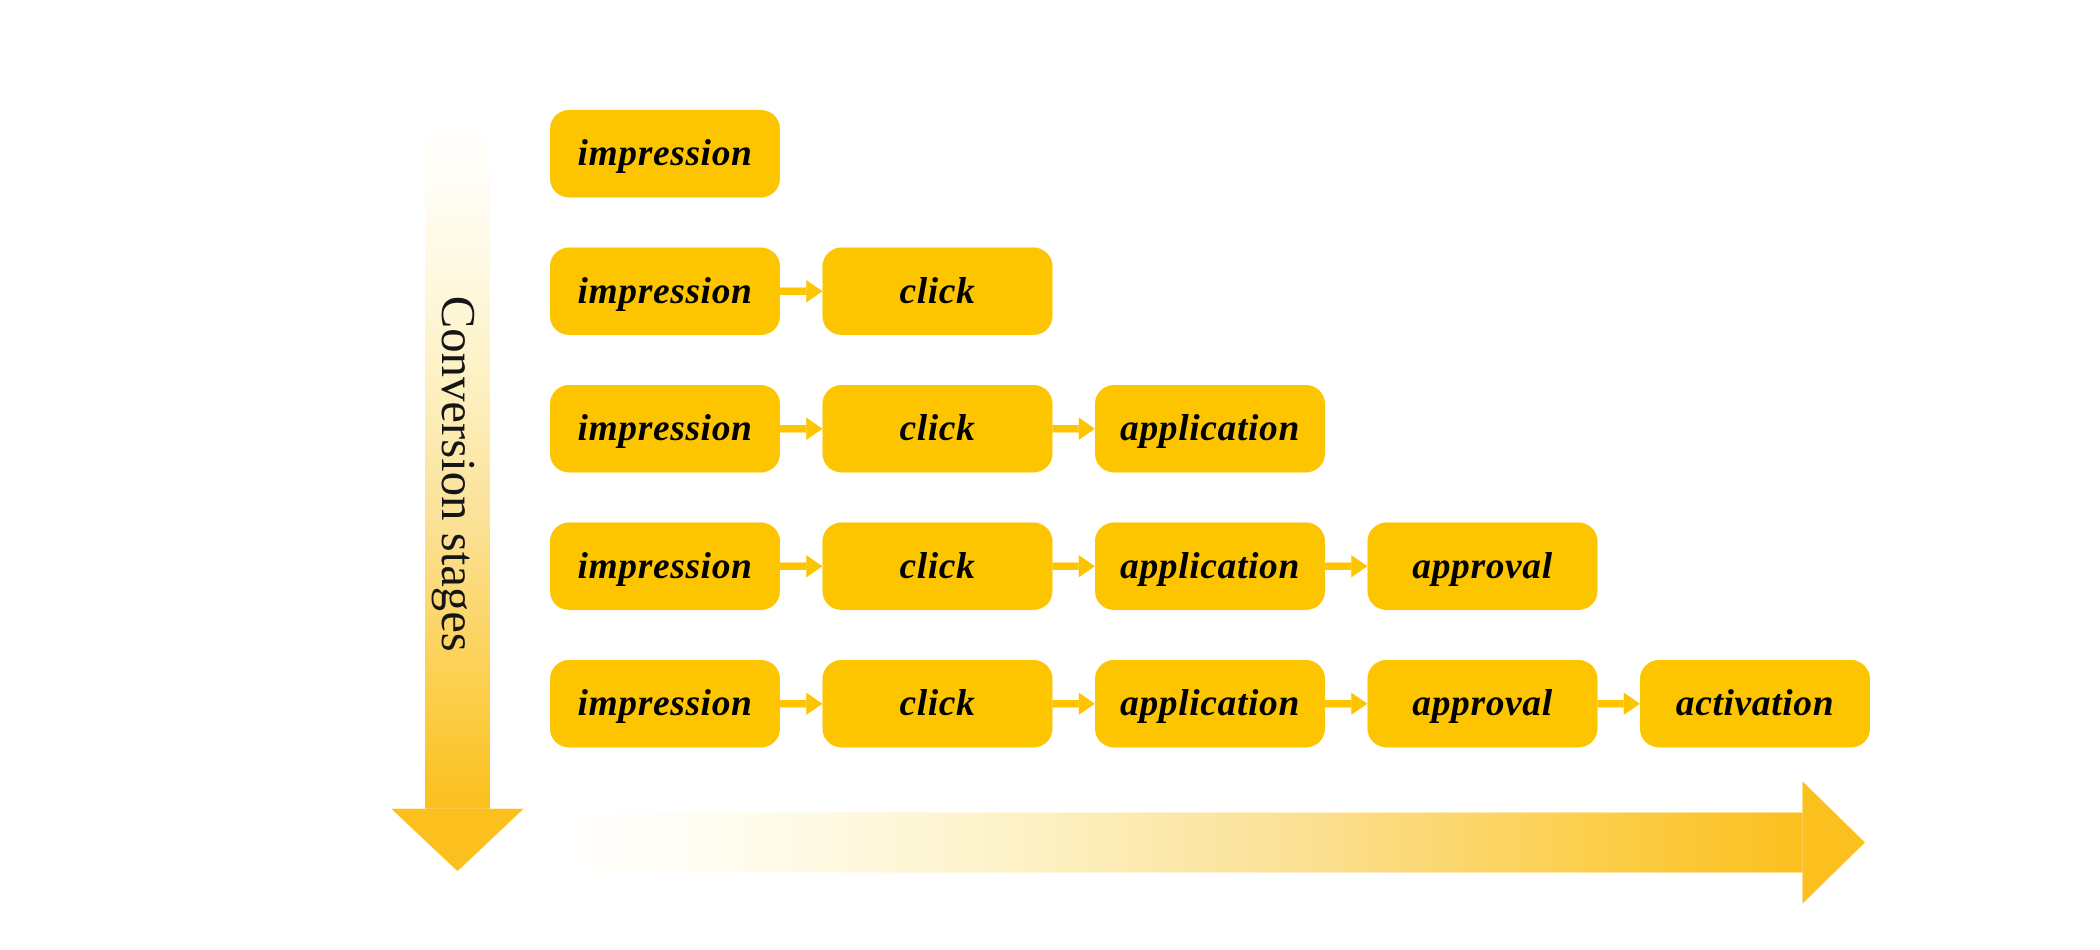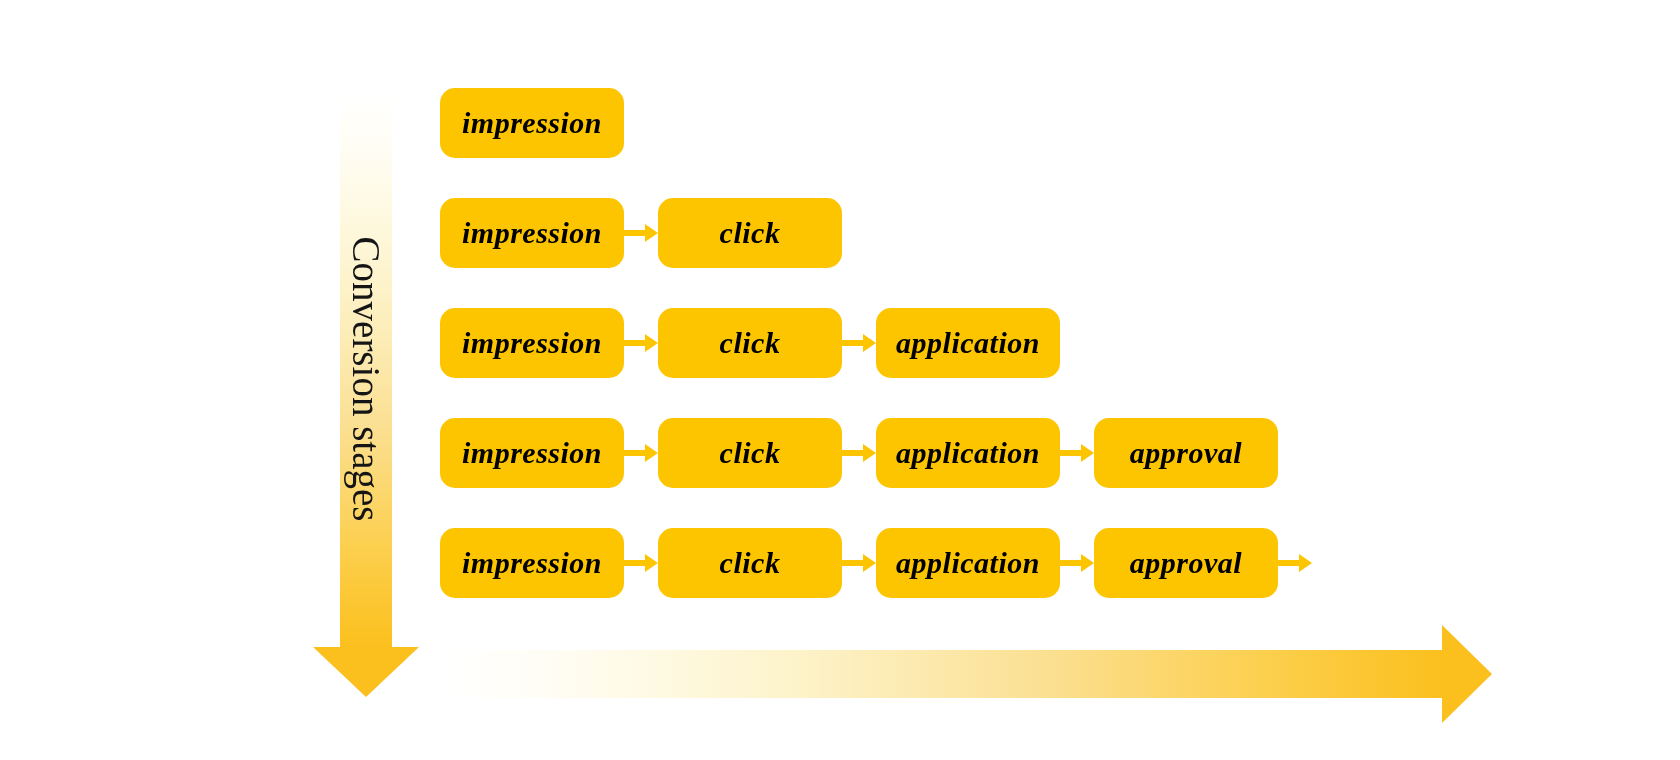--- a/index.html
+++ b/index.html
@@ -196,16 +196,17 @@
         <div class="box">application</div>
         <div class="connector">
           <div class="c-shaft"></div>
           <div class="c-head"></div>
         </div>
         <div class="box">approval</div>
         <div class="connector">
           <div class="c-shaft"></div>
           <div class="c-head"></div>
         </div>
+        <div class="box">activation</div>
       </div>
     </div>
 
 </div>
 
 </body></html>

